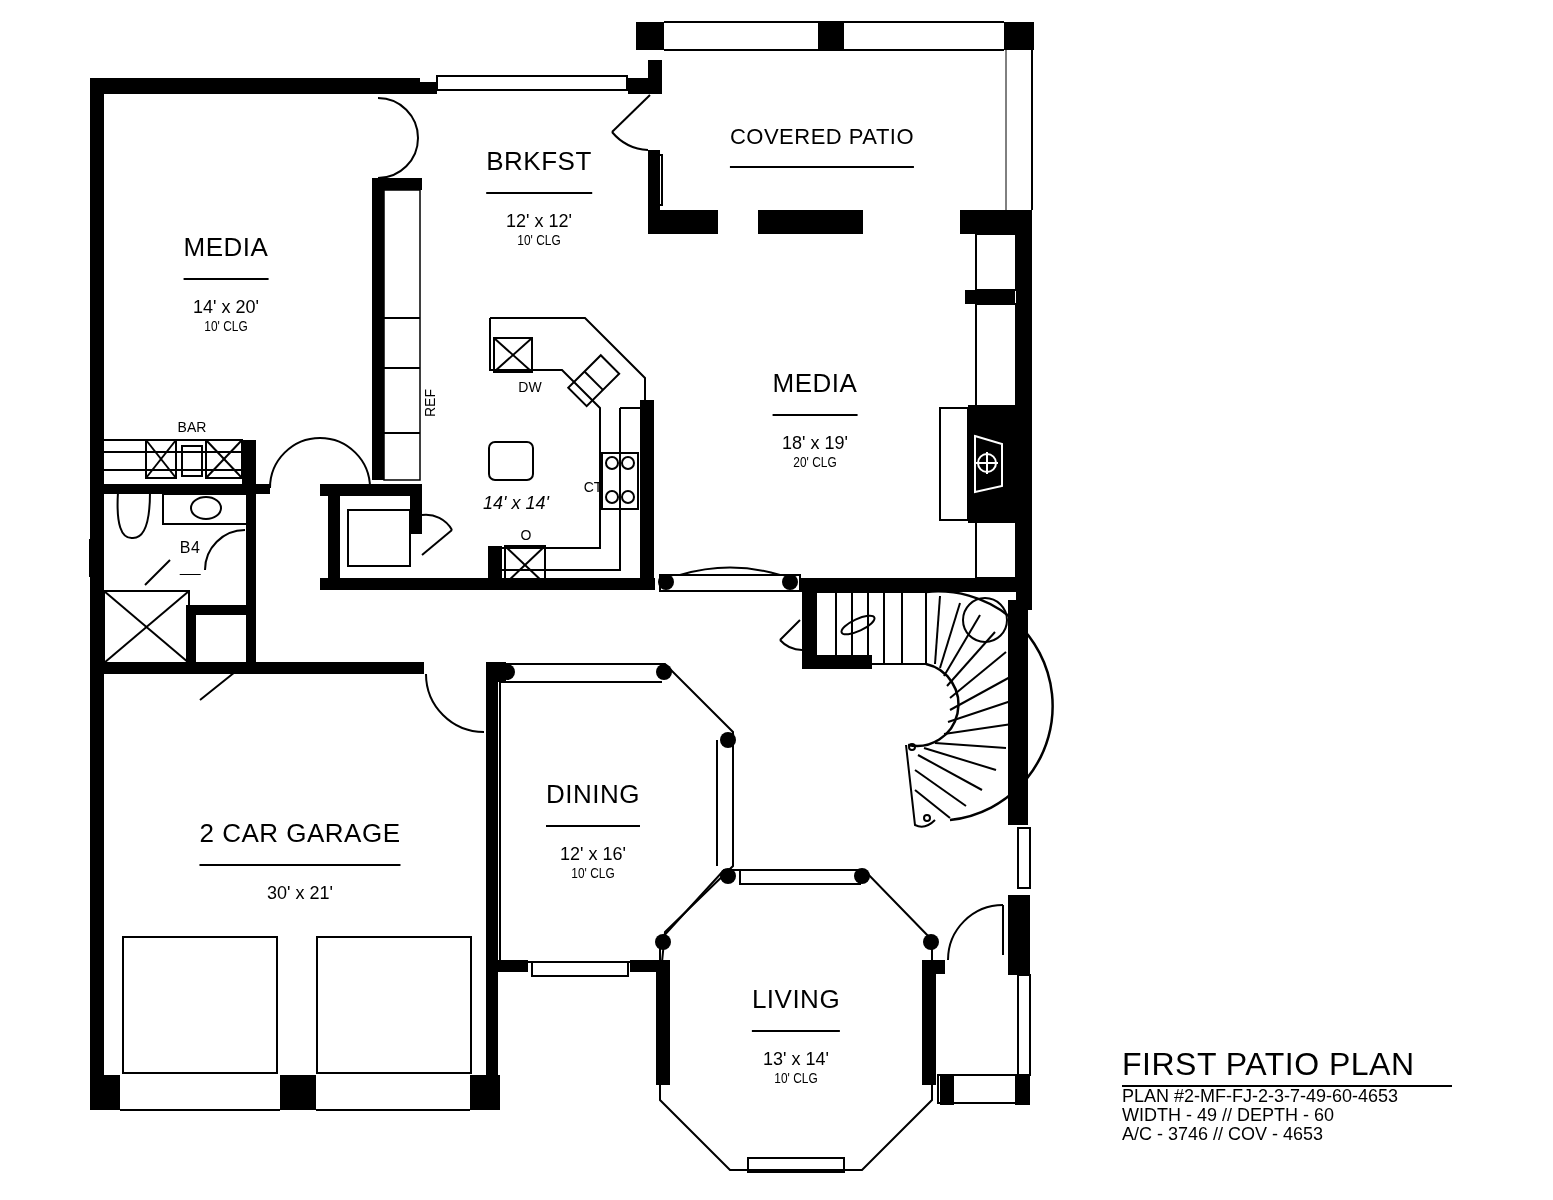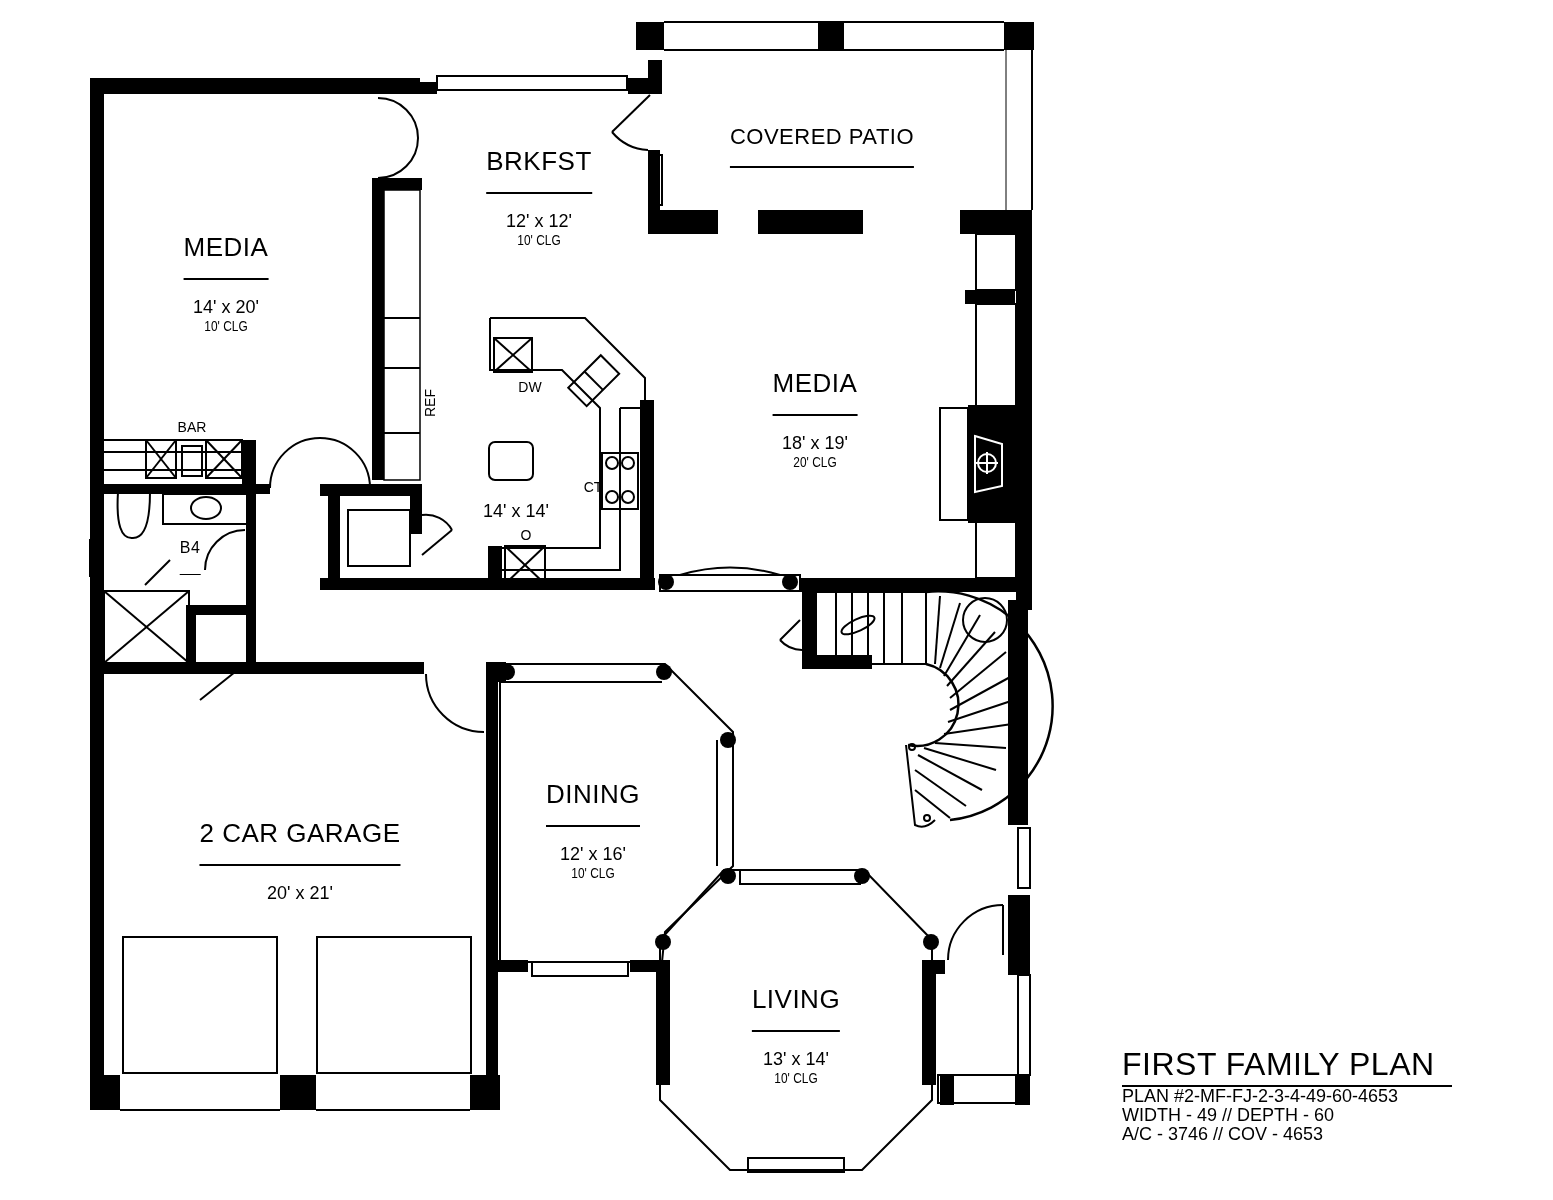--- a/index.html
+++ b/index.html
@@ -243,30 +243,30 @@
   <div class="room-clg">10' CLG</div>
 </div>
 
 <div class="lbl" style="left:815px; top:370px;">
   <div class="room-name">MEDIA</div>
   <div class="room-dim">18' x 19'</div>
   <div class="room-clg">20' CLG</div>
 </div>
 
 <div class="lbl" style="left:516px; top:490px;">
-  <div class="room-dim" style="margin-top:12px;">14' x 14'</div>
+  <div class="room-dim" style="margin-top:4px;font-style:italic;">14' x 14'</div>
 </div>
 
 <div class="lbl" style="left:190px; top:540px;">
   <div class="room-name" style="font-size:16px; border-bottom-width:1.5px;">B4</div>
 </div>
 
 <div class="lbl" style="left:300px; top:820px;">
   <div class="room-name">2 CAR GARAGE</div>
-  <div class="room-dim">20' x 21'</div>
+  <div class="room-dim">30' x 21'</div>
 </div>
 
 <div class="lbl" style="left:593px; top:781px;">
   <div class="room-name">DINING</div>
   <div class="room-dim">12' x 16'</div>
   <div class="room-clg">10' CLG</div>
 </div>
 
 <div class="lbl" style="left:796px; top:986px;">
   <div class="room-name">LIVING</div>
@@ -274,17 +274,17 @@
   <div class="room-clg">10' CLG</div>
 </div>
 
 <div class="lbl small" style="left:168px; top:420px;padding-left:48px;">BAR</div>
 <div class="lbl small" style="left:430px; top:396px; transform:translateX(-50%) rotate(-90deg);">REF</div>
 <div class="lbl small" style="left:514px; top:380px;margin-left:16px;">DW</div>
 <div class="lbl small" style="left:593px; top:480px;">CT</div>
 <div class="lbl small" style="left:526px; top:528px;">O</div>
 
 <div class="title-block">
-  <div class="title-main">FIRST FAMILY PLAN</div>
-  <div class="title-line">PLAN #2-MF-FJ-2-3-4-49-60-4653</div>
+  <div class="title-main">FIRST PATIO PLAN</div>
+  <div class="title-line">PLAN #2-MF-FJ-2-3-7-49-60-4653</div>
   <div class="title-line">WIDTH - 49 // DEPTH - 60</div>
   <div class="title-line">A/C - 3746 // COV - 4653</div>
 </div>
 
 </body></html>

